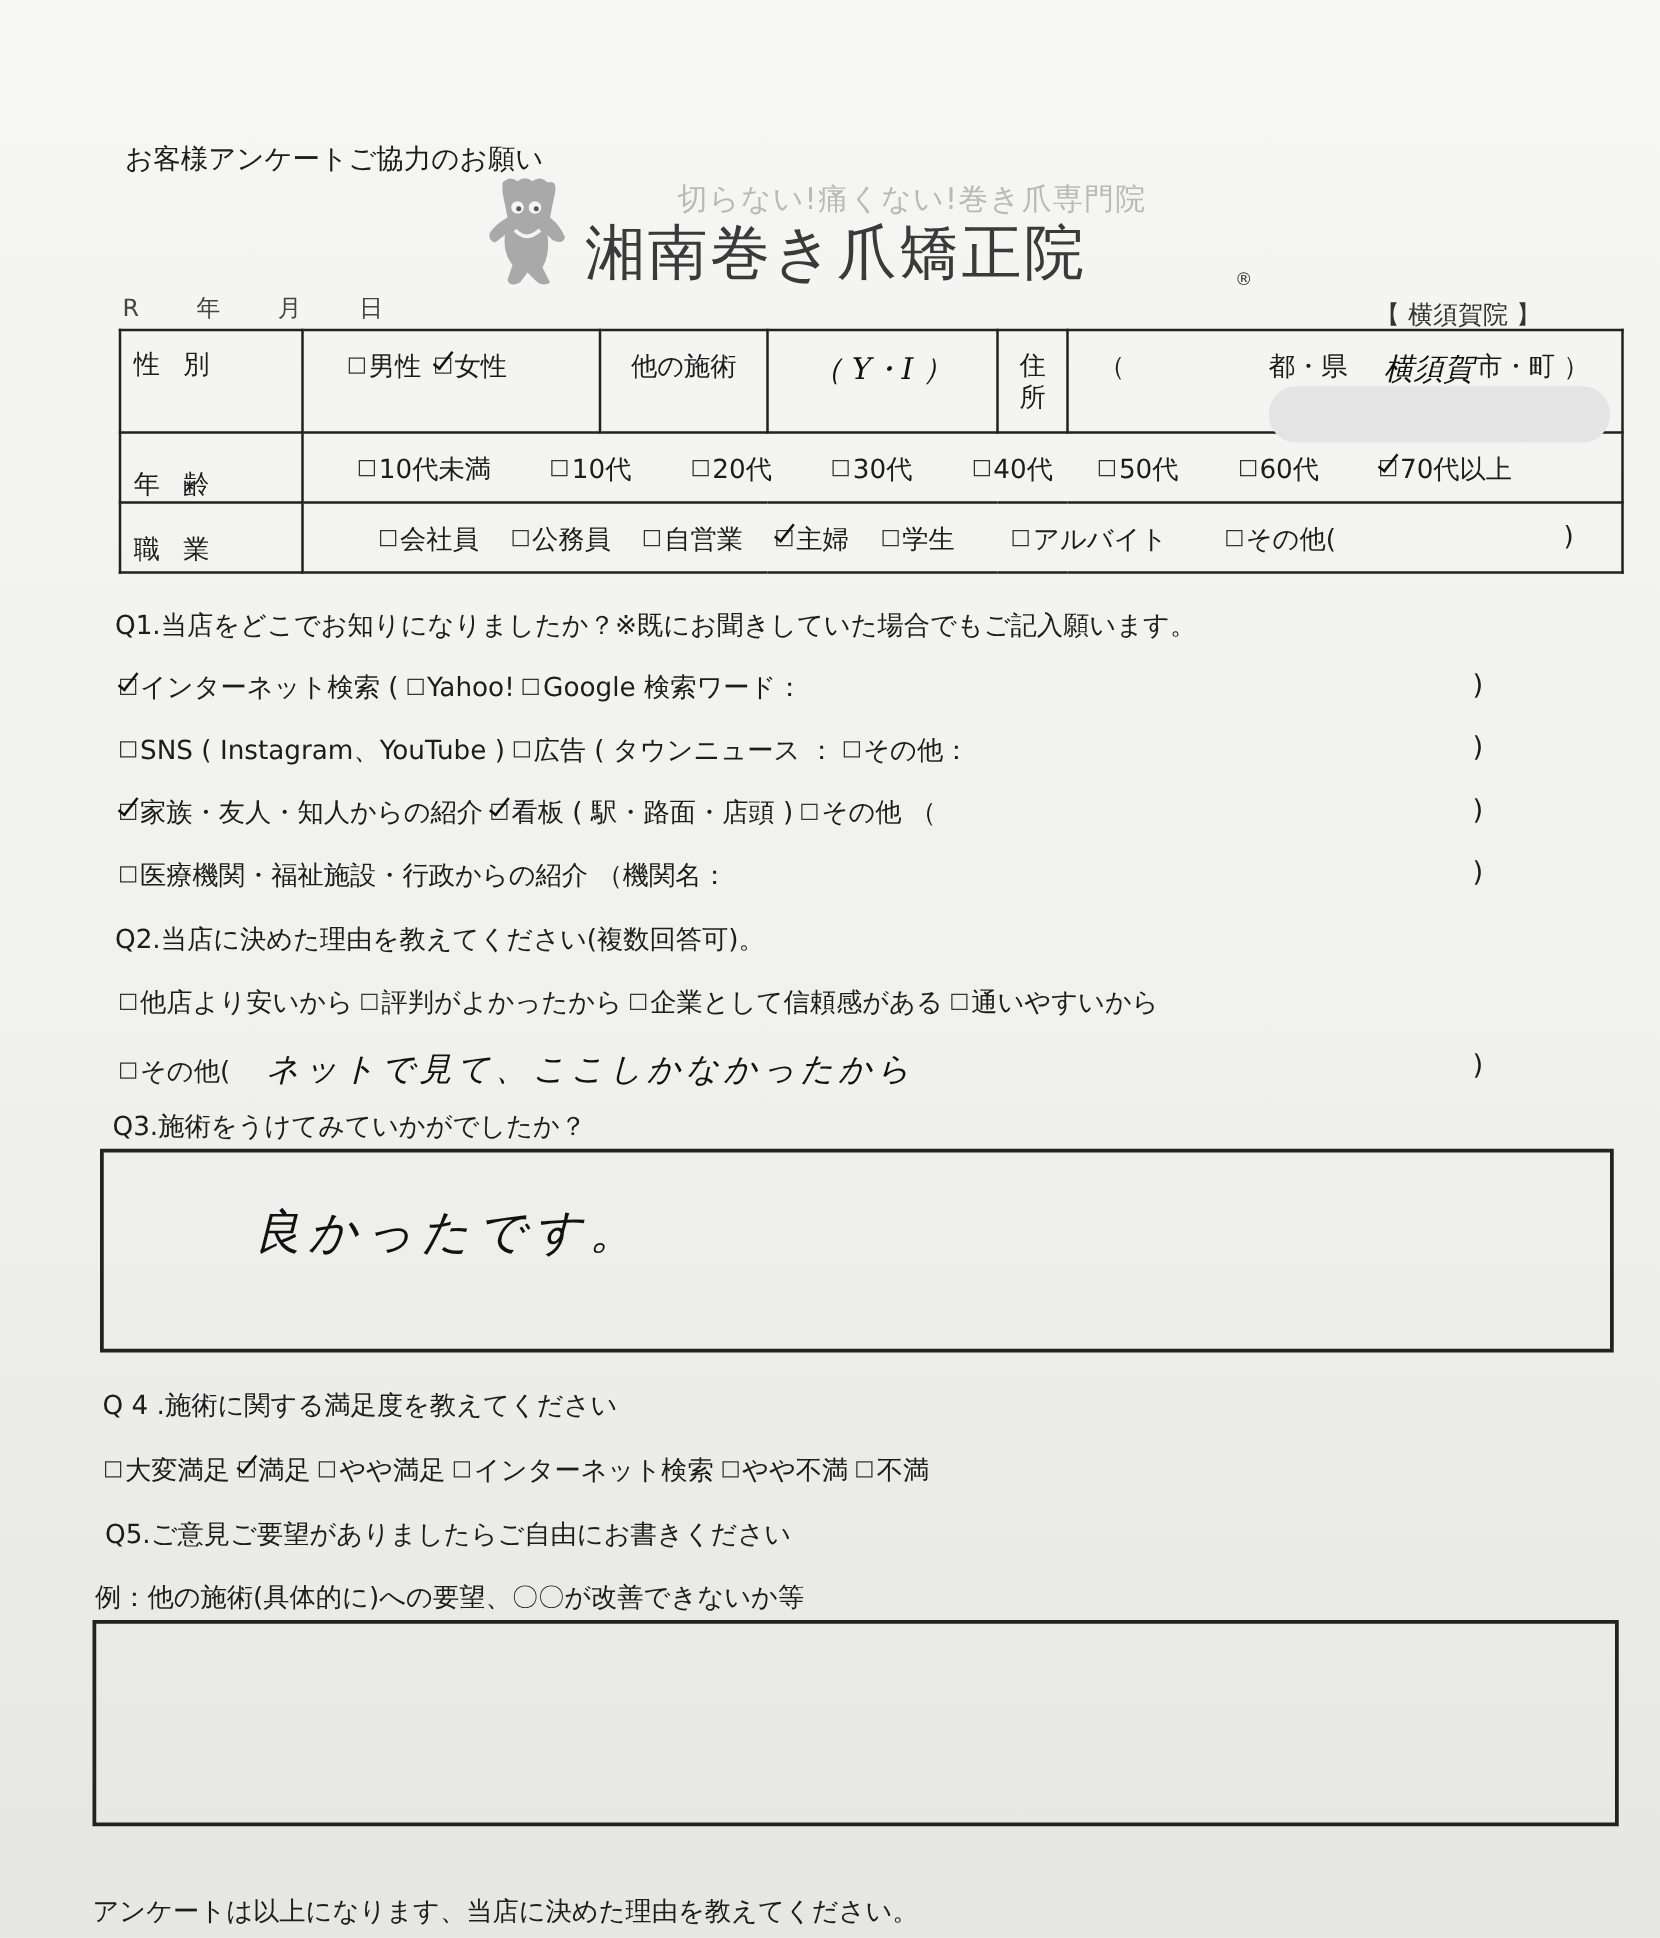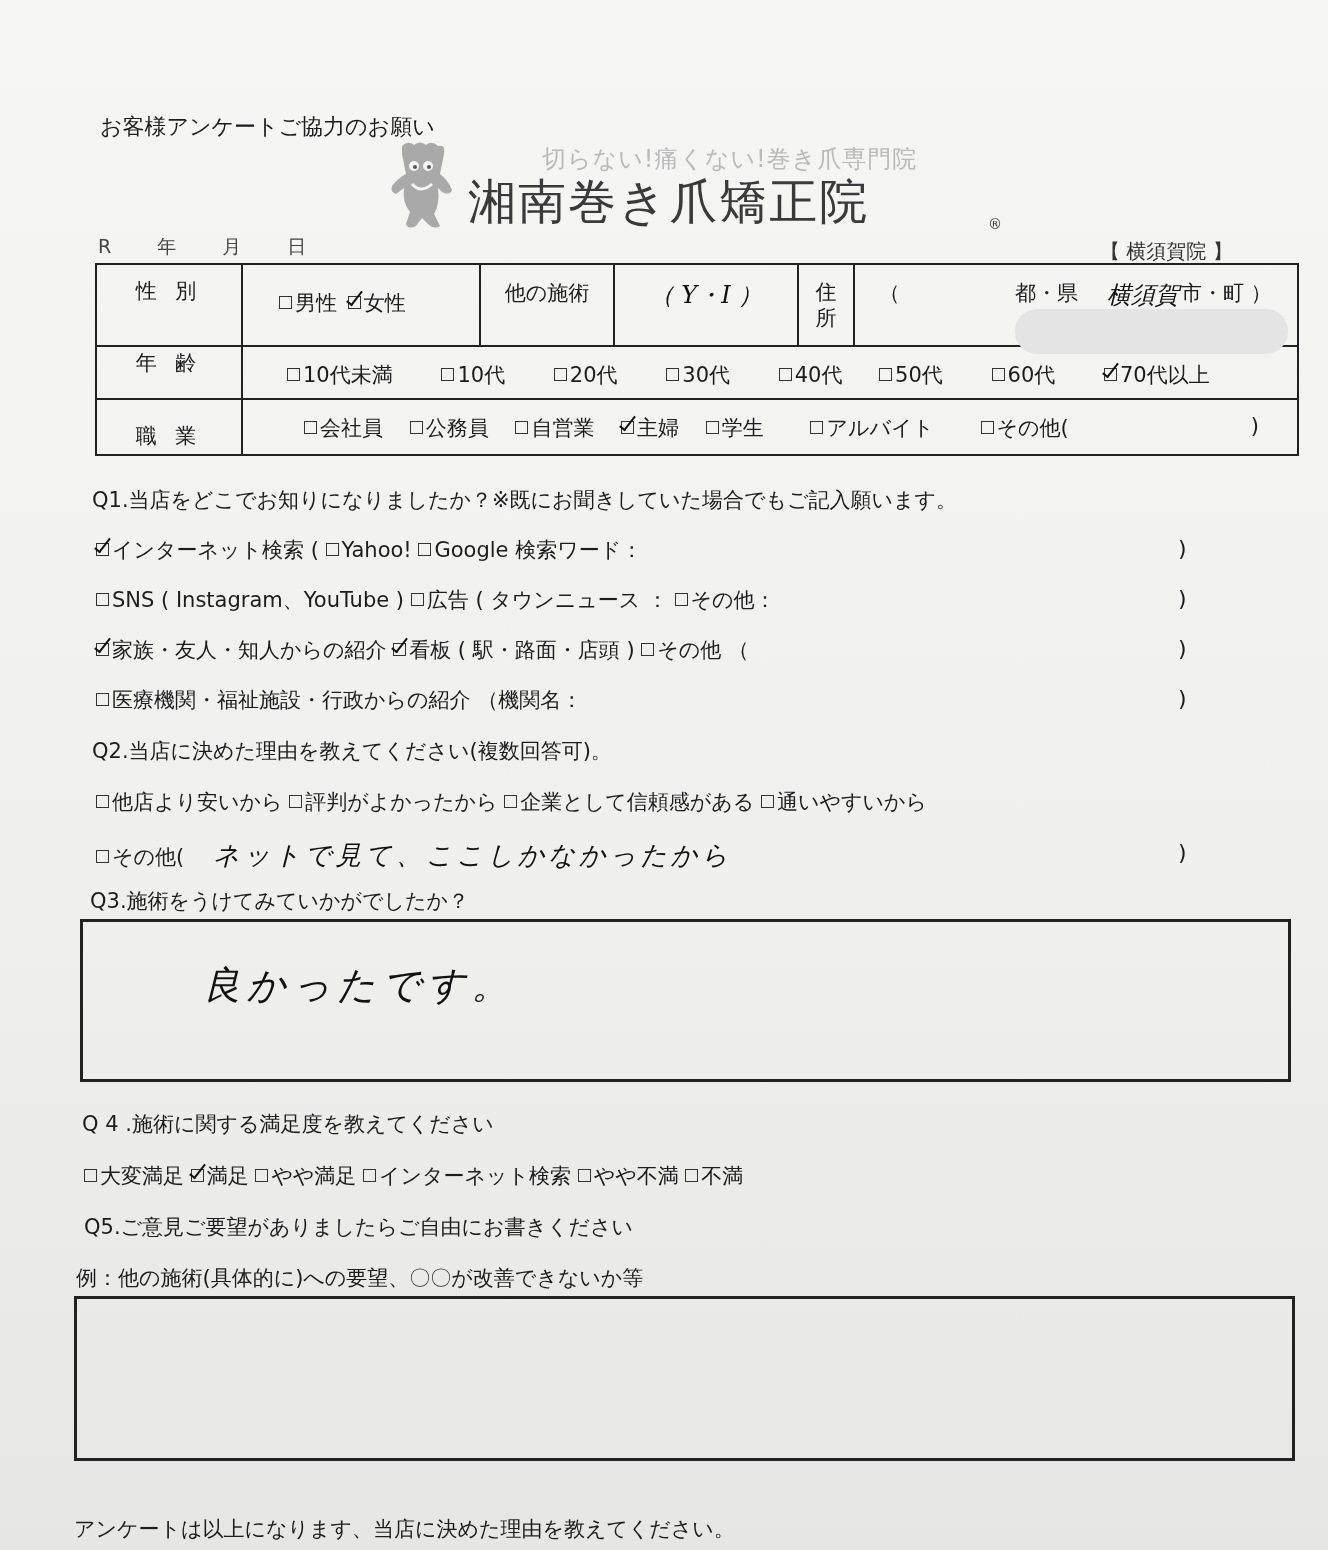--- a/index.html
+++ b/index.html
@@ -10,21 +10,21 @@
   .hdr-title{left:100px;top:112px;font-size:22px;}
   .logo{left:388px;top:140px;width:70px;height:92px;}
   .tagline{left:542px;top:143px;font-size:24px;color:#b9b9b9;letter-spacing:1px;}
   .brand{left:468px;top:170px;font-size:48px;color:#3a3a3a;letter-spacing:2px;}
   .reg{left:988px;top:216px;font-size:14px;color:#333;}
   .date{left:98px;top:234px;font-size:19px;color:#444;}
   .date span{margin-right:40px;}
   .branch{left:1100px;top:238px;font-size:20px;color:#333;}
   table.info{position:absolute;left:95px;top:263px;width:1204px;border-collapse:collapse;font-size:21px;}
   table.info td{border:2px solid #222;padding:0 10px;vertical-align:top;}
-  .lbl{text-align:center;letter-spacing:6px;}
+  .lbl{text-align:left;letter-spacing:6px;}
   .cb{display:inline-block;width:11px;height:11px;border:1px solid #333;margin-right:3px;position:relative;top:-1px;background:transparent;}
   .cb.checked::after{content:"";position:absolute;left:2px;top:-9px;width:5px;height:16px;border-right:2px solid #111;border-bottom:2px solid #111;transform:rotate(38deg);}
   .opt{margin-right:26px;}
   .hand{font-family:"DejaVu Serif",serif;font-style:italic;color:#111;}
   .q{font-size:21px;}
   .close-p{position:absolute;left:1178px;font-size:22px;}
   .box{position:absolute;border:3px solid #222;background:transparent;}
   .blur{position:absolute;left:1015px;top:309px;width:273px;height:45px;background:#e4e4e4;border-radius:22px;}
 </style>
 </head>
@@ -51,39 +51,39 @@
     <span>年</span>
     <span>月</span>
     <span>日</span>
   </div>
   <div class="abs branch">【 横須賀院 】</div>
 
   <table class="info">
     <tbody>
         <tr style="height:82px">
       <td class="lbl" style="width:124px;padding-top:12px">性 別</td>
-      <td style="width:190px;padding-top:24px;padding-left:36px">
+      <td style="width:190px;padding-top:14px;padding-left:36px">
         <span class="opt"><span class="cb"></span><span>男性</span></span>
         <span style="margin-left:-22px"><span class="cb checked"></span><span>女性</span></span>
       </td>
       <td style="width:112px;text-align:center;padding-top:14px">他の施術</td>
       <td style="width:162px;text-align:center;padding-top:14px;font-size:24px" class="hand">（ Y・I ）</td>
       <td style="width:34px;text-align:center;padding-top:14px;line-height:26px">
         <div>住</div>
         <div>所</div>
       </td>
       <td style="padding-top:14px;position:relative">
         <span style="margin-left:14px">（</span>
         <span style="position:absolute;left:160px">都・県</span>
         <span class="hand" style="position:absolute;left:252px;font-size:24px">横須賀</span>
         <span style="position:absolute;left:326px">市・町 ）</span>
       </td>
     </tr>
     <tr style="height:53px">
-      <td class="lbl" style="padding-top:2px">年 齢</td>
+      <td class="lbl" style="padding-top:26px">年 齢</td>
       <td colspan="5" style="padding-top:14px;padding-left:44px">
         <span class="opt" style="margin-right:42px"><span class="cb"></span><span>10代未満</span></span>
         <span class="opt" style="margin-right:42px"><span class="cb"></span><span>10代</span></span>
         <span class="opt" style="margin-right:42px"><span class="cb"></span><span>20代</span></span>
         <span class="opt" style="margin-right:42px"><span class="cb"></span><span>30代</span></span>
         <span class="opt" style="margin-right:30px"><span class="cb"></span><span>40代</span></span>
         <span class="opt" style="margin-right:42px"><span class="cb"></span><span>50代</span></span>
         <span class="opt" style="margin-right:42px"><span class="cb"></span><span>60代</span></span>
         <span class="opt"><span class="cb checked"></span><span>70代以上</span></span>
       </td>

